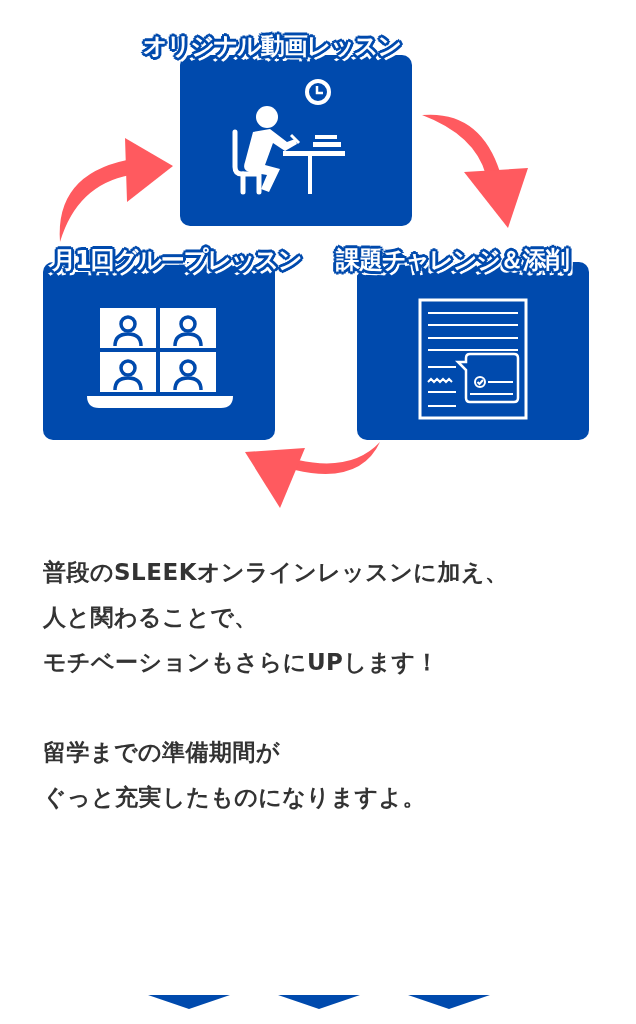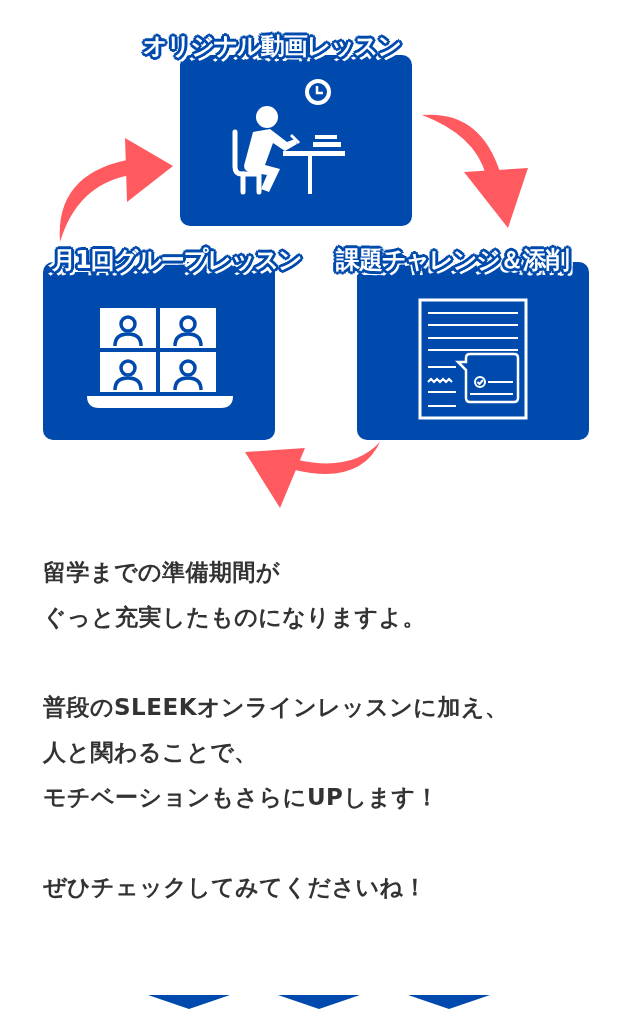--- a/index.html
+++ b/index.html
@@ -105,30 +105,29 @@
   <path d="M5 12 L65 8 L40 68 Z" fill="#ff5a5f"></path>
 </svg>
 
 <svg class="arrow" style="left:55px; top:130px;" width="120" height="115" viewBox="0 0 120 115">
   <path d="M5 112 Q0 45 72 30 L75 45 Q22 55 5 112 Z" fill="#ff5a5f"></path>
   <path d="M70 8 L118 36 L72 72 Z" fill="#ff5a5f"></path>
 </svg>
 
 <div class="body-text" style="top:550px;">
   <div class="para">
-    <p>留学までの準備期間が</p>
-    <p>ぐっと充実したものになりますよ。</p>
-  </div>
-  <div class="para">
     <p>普段のSLEEKオンラインレッスンに加え、</p>
     <p>人と関わることで、</p>
     <p>モチベーションもさらにUPします！</p>
   </div>
   <div class="para">
-    <p>ぜひチェックしてみてくださいね！</p>
+    <p>留学までの準備期間が</p>
+    <p>ぐっと充実したものになりますよ。</p>
+  </div>
+  <div class="para">
   </div>
 </div>
 
 <div class="down-arrows">
   <svg class="down-arrow" style="left:148px;" width="82" height="16" viewBox="0 0 82 16">
     <path d="M0 2 H82 L41 16 Z" fill="#004aad"></path>
   </svg>
   <svg class="down-arrow" style="left:278px;" width="82" height="16" viewBox="0 0 82 16">
     <path d="M0 2 H82 L41 16 Z" fill="#004aad"></path>
   </svg>

